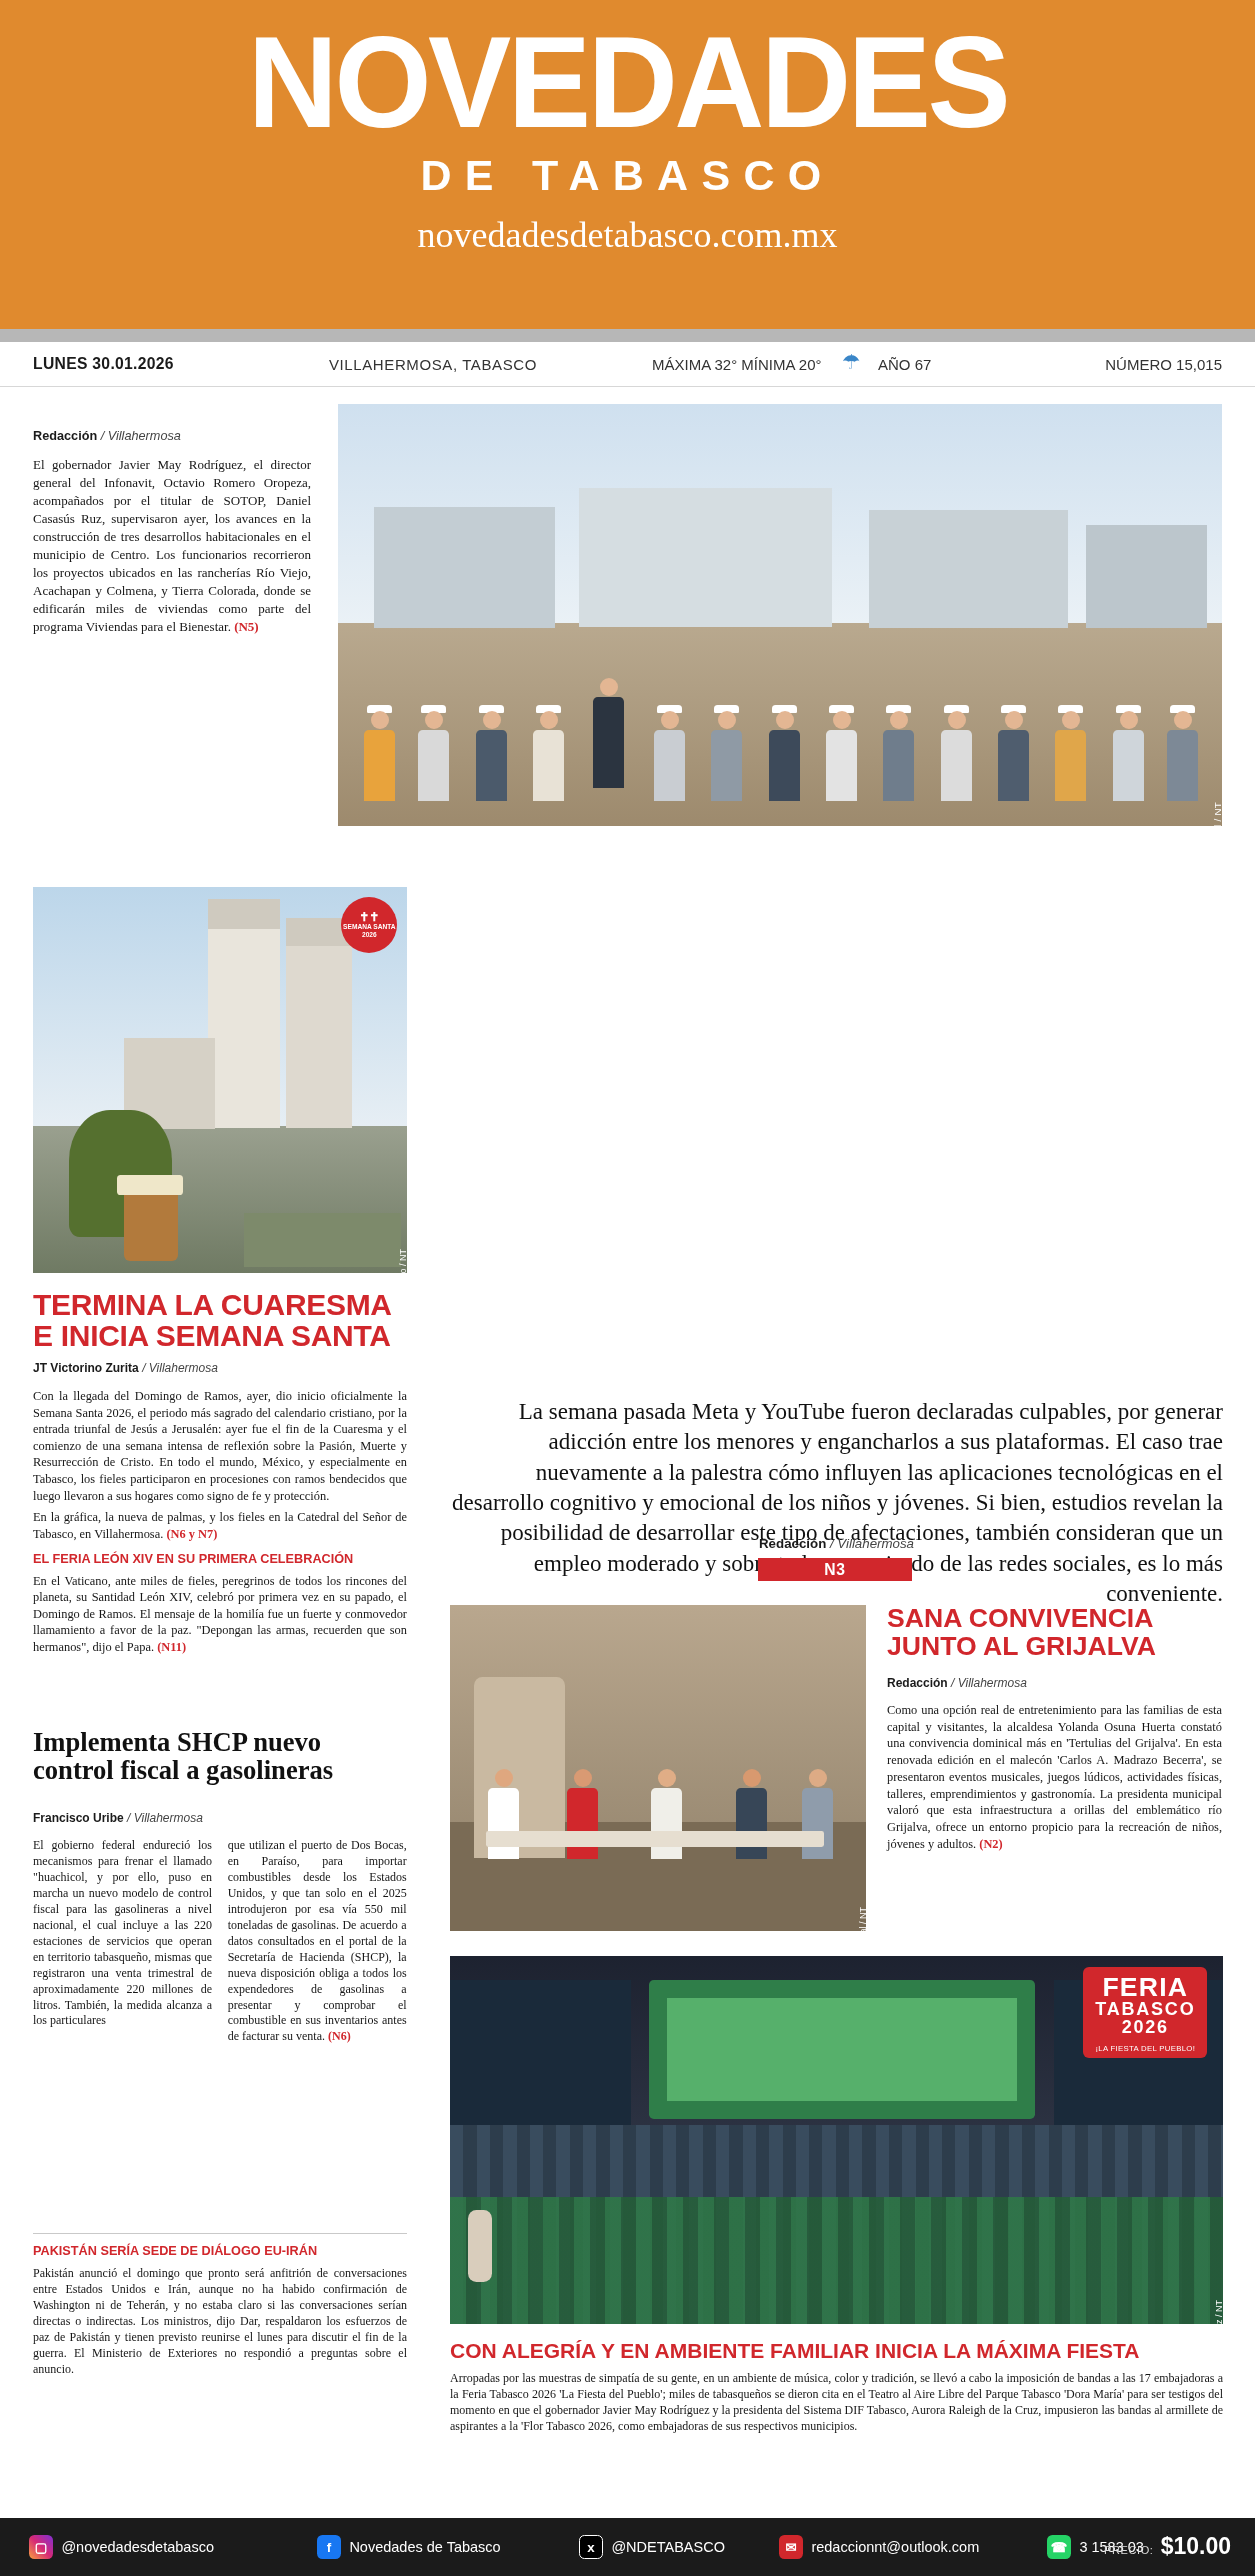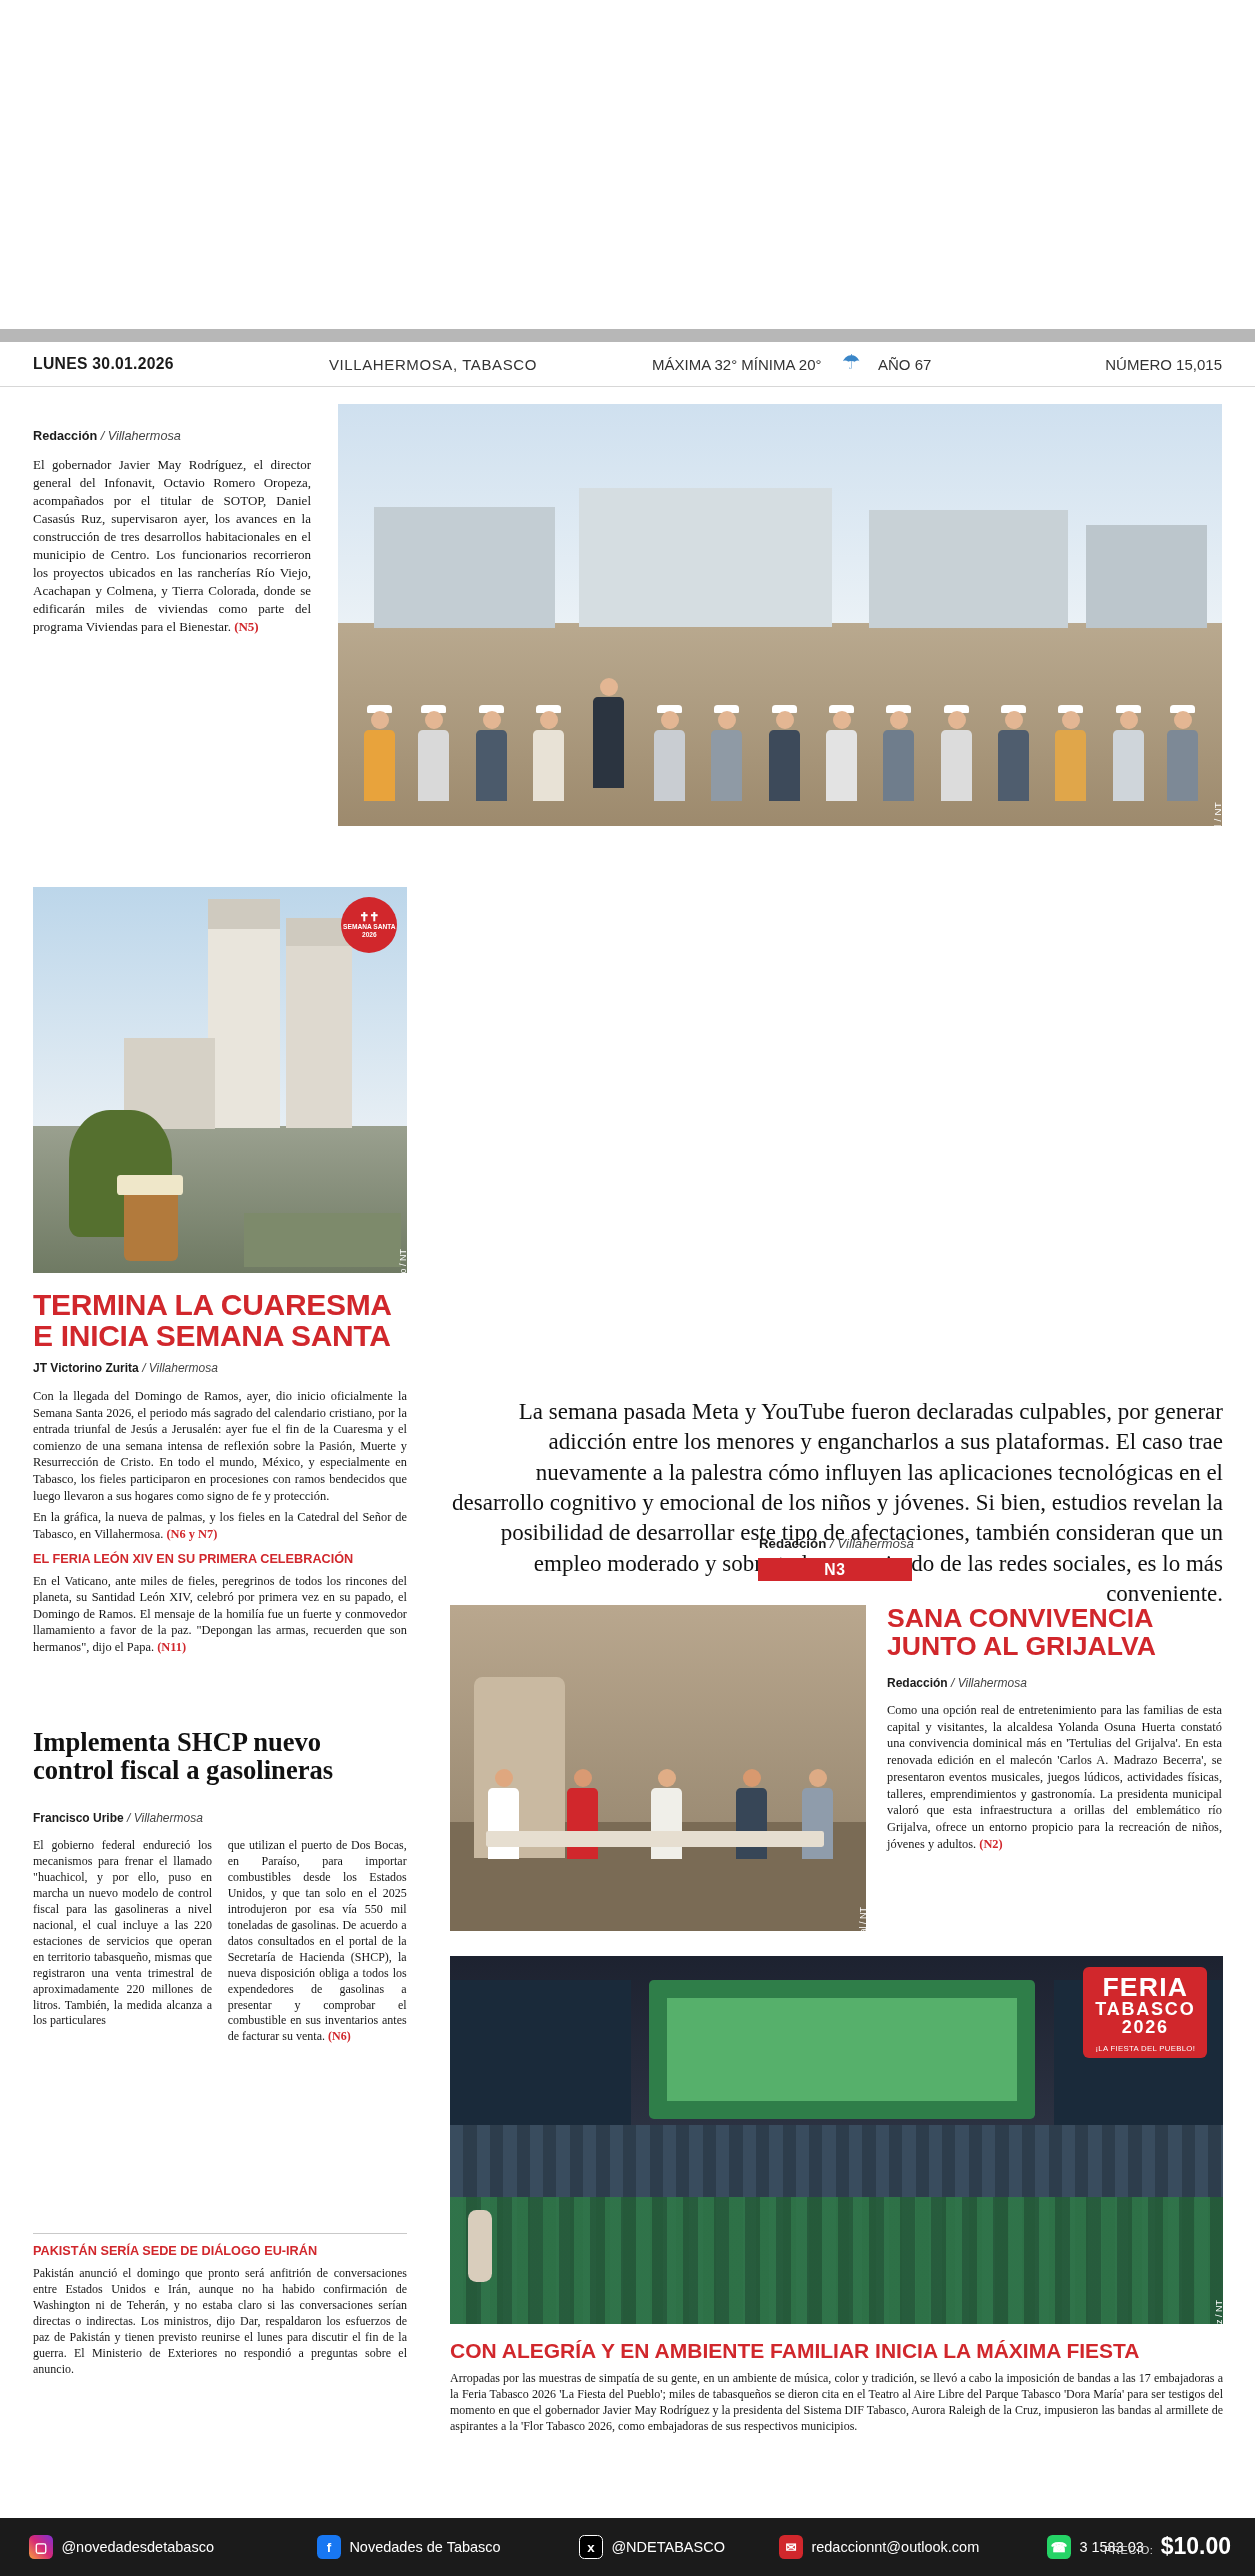--- a/index.html
+++ b/index.html
@@ -346,20 +346,27 @@
     display: flex; align-items: baseline; gap: 7.2px;
   }
   .price-label { font-size: 11px; color: #ddd; letter-spacing: 0.6px; }
   .price-value { font-weight: bold; font-size: 23px; color: #fff; }
 </style>
 </head>
 <body>
 
 <div class="page">
 
+  <div class="masthead">
+    <div class="masthead-inner">
+      <div class="logo-novedades">NOVEDADES</div>
+      <div class="logo-detabasco">DE TABASCO</div>
+      <div class="logo-url">novedadesdetabasco.com.mx</div>
+    </div>
+  </div>
   <div class="masthead-shadow"></div>
 
   <div class="dateline">
     <span class="dl-date">LUNES 30.01.2026</span>
     <span class="dl-city">VILLAHERMOSA, TABASCO</span>
     <span class="dl-temp">MÁXIMA 32°  MÍNIMA 20°</span>
     <span class="dl-rain">☂</span>
     <span class="dl-year">AÑO 67</span>
     <span class="dl-number">NÚMERO 15,015</span>
   </div>

